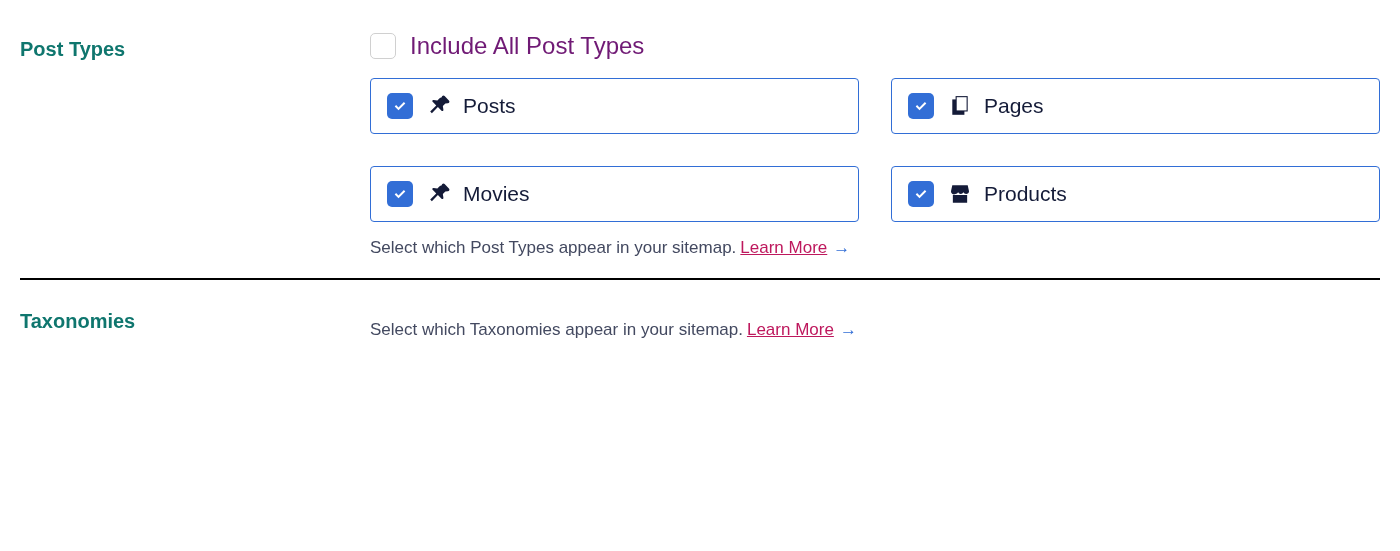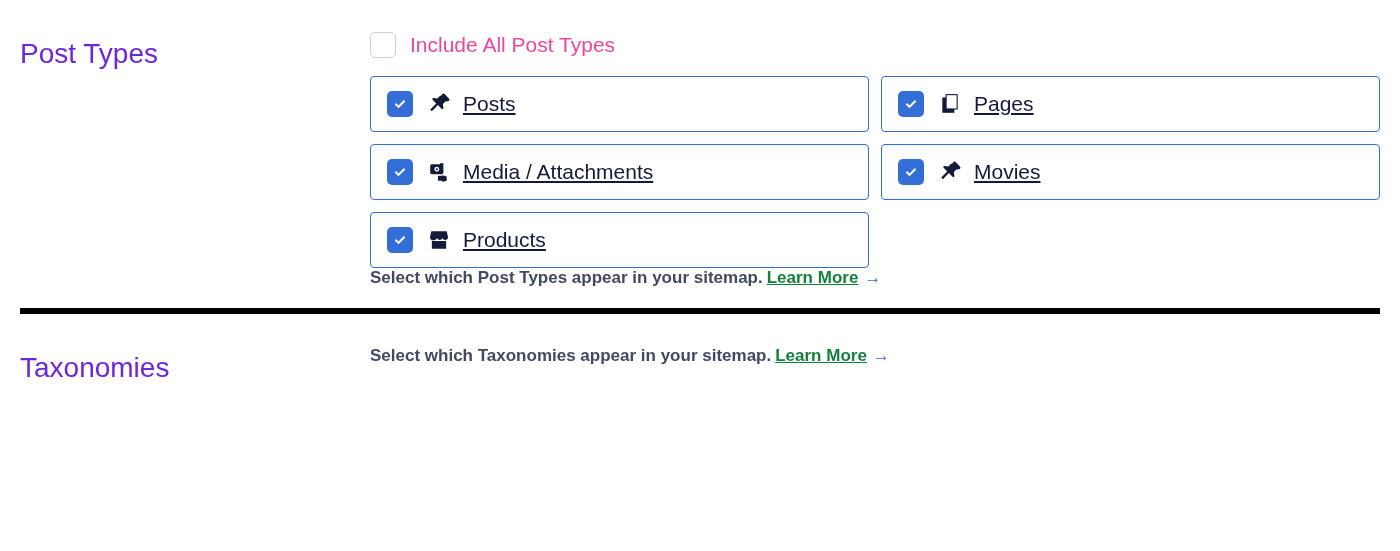--- a/index.html
+++ b/index.html
@@ -12,29 +12,29 @@
       background: #ffffff;
       color: #141B38;
       padding: 20px;
       font-size: 18px;
     }
     .section {
       display: flex;
       padding: 12px 0 20px 0;
     }
     .section + .section {
-      border-top: 6px solid #000000;
-      padding-top: 32px;
+      border-top: 2px solid #000000;
+      padding-top: 24px;
     }
     .section-label {
       width: 350px;
       flex-shrink: 0;
-      font-weight: 400;
-      font-size: 28px;
-      color: #6d28d9;
+      font-weight: 700;
+      font-size: 20px;
+      color: #0f766e;
       padding-top: 6px;
     }
     .section-content {
       flex: 1;
     }
     .include-all-row {
       display: flex;
       align-items: center;
       margin-bottom: 18px;
     }
@@ -42,29 +42,28 @@
       width: 26px;
       height: 26px;
       border: 1px solid #d0d0d0;
       border-radius: 5px;
       background: #ffffff;
       margin-right: 14px;
       cursor: pointer;
       flex-shrink: 0;
     }
     .include-all-label {
-      font-size: 21px;
-      color: #ec4899;
+      font-size: 24px;
+      color: #701a75;
     }
     .card-grid {
       display: grid;
       grid-template-columns: 1fr 1fr;
-      gap: 12px;
+      gap: 32px;
       max-width: 1020px;
-      text-decoration: underline;
     }
     .card {
       border: 1px solid #326ED6;
       border-radius: 4px;
       padding: 14px 16px;
       display: flex;
       align-items: center;
       background: #ffffff;
       cursor: pointer;
     }
@@ -97,28 +96,28 @@
     .card-icon svg {
       width: 22px;
       height: 22px;
       fill: #141B38;
     }
     .card-label {
       font-size: 21px;
       color: #141B38;
     }
     .helper-row {
+      margin-top: 16px;
       font-size: 17px;
       color: #434960;
       display: flex;
       flex-wrap: wrap;
-      font-weight: bold;
     }
     .helper-link {
-      color: #15803d;
+      color: #be185d;
       text-decoration: underline;
       margin-left: 4px;
       cursor: pointer;
     }
     .arrow {
       color: #326ED6;
       margin-left: 6px;
       font-size: 17px;
     }
   </style>
@@ -206,38 +205,20 @@
         <div class="card-icon">
           <svg viewBox="0 0 20 20">
               <rect x="3" y="4" width="11" height="14"></rect>
               <rect x="6" y="1" width="11" height="14" fill="#141B38"></rect>
               <rect x="7" y="2" width="9" height="12" fill="#fff"></rect>
             </svg>
         </div>
         <div class="card-label">Pages</div>
       </div>
 
-      <div class="card">
-        <div class="checkbox-checked">
-          <svg viewBox="0 0 16 16">
-              <use href="#i-check"></use>
-            </svg>
-        </div>
-        <div class="card-icon">
-          <svg viewBox="0 0 20 20">
-              <rect x="2" y="3" width="12" height="9" rx="1.5"></rect>
-              <circle cx="8" cy="7.5" r="2.2" fill="#fff"></circle>
-              <circle cx="8" cy="7.5" r="1"></circle>
-              <rect x="11" y="2" width="3" height="2"></rect>
-              <path d="M13 13l4 1v4l-4 1z"></path>
-              <rect x="9" y="13.5" width="5" height="4.5" rx="1"></rect>
-            </svg>
-        </div>
-        <div class="card-label">Media / Attachments</div>
-      </div>
 
       <div class="card">
         <div class="checkbox-checked">
           <svg viewBox="0 0 16 16">
               <use href="#i-check"></use>
             </svg>
         </div>
         <div class="card-icon">
           <svg viewBox="0 0 20 20">
               <path d="M12.5 2a1.5 1.5 0 0 1 2.6-1L19 4.9a1.5 1.5 0 0 1-1 2.6l-2.2.2-2.3 2.3.5 3.4a1 1 0 0 1-1.7.9L9 11l-5.5 5.5L2 15l5.5-5.5L4.2 6.2a1 1 0 0 1 .9-1.7l3.4.5 2.3-2.3z"></path>

